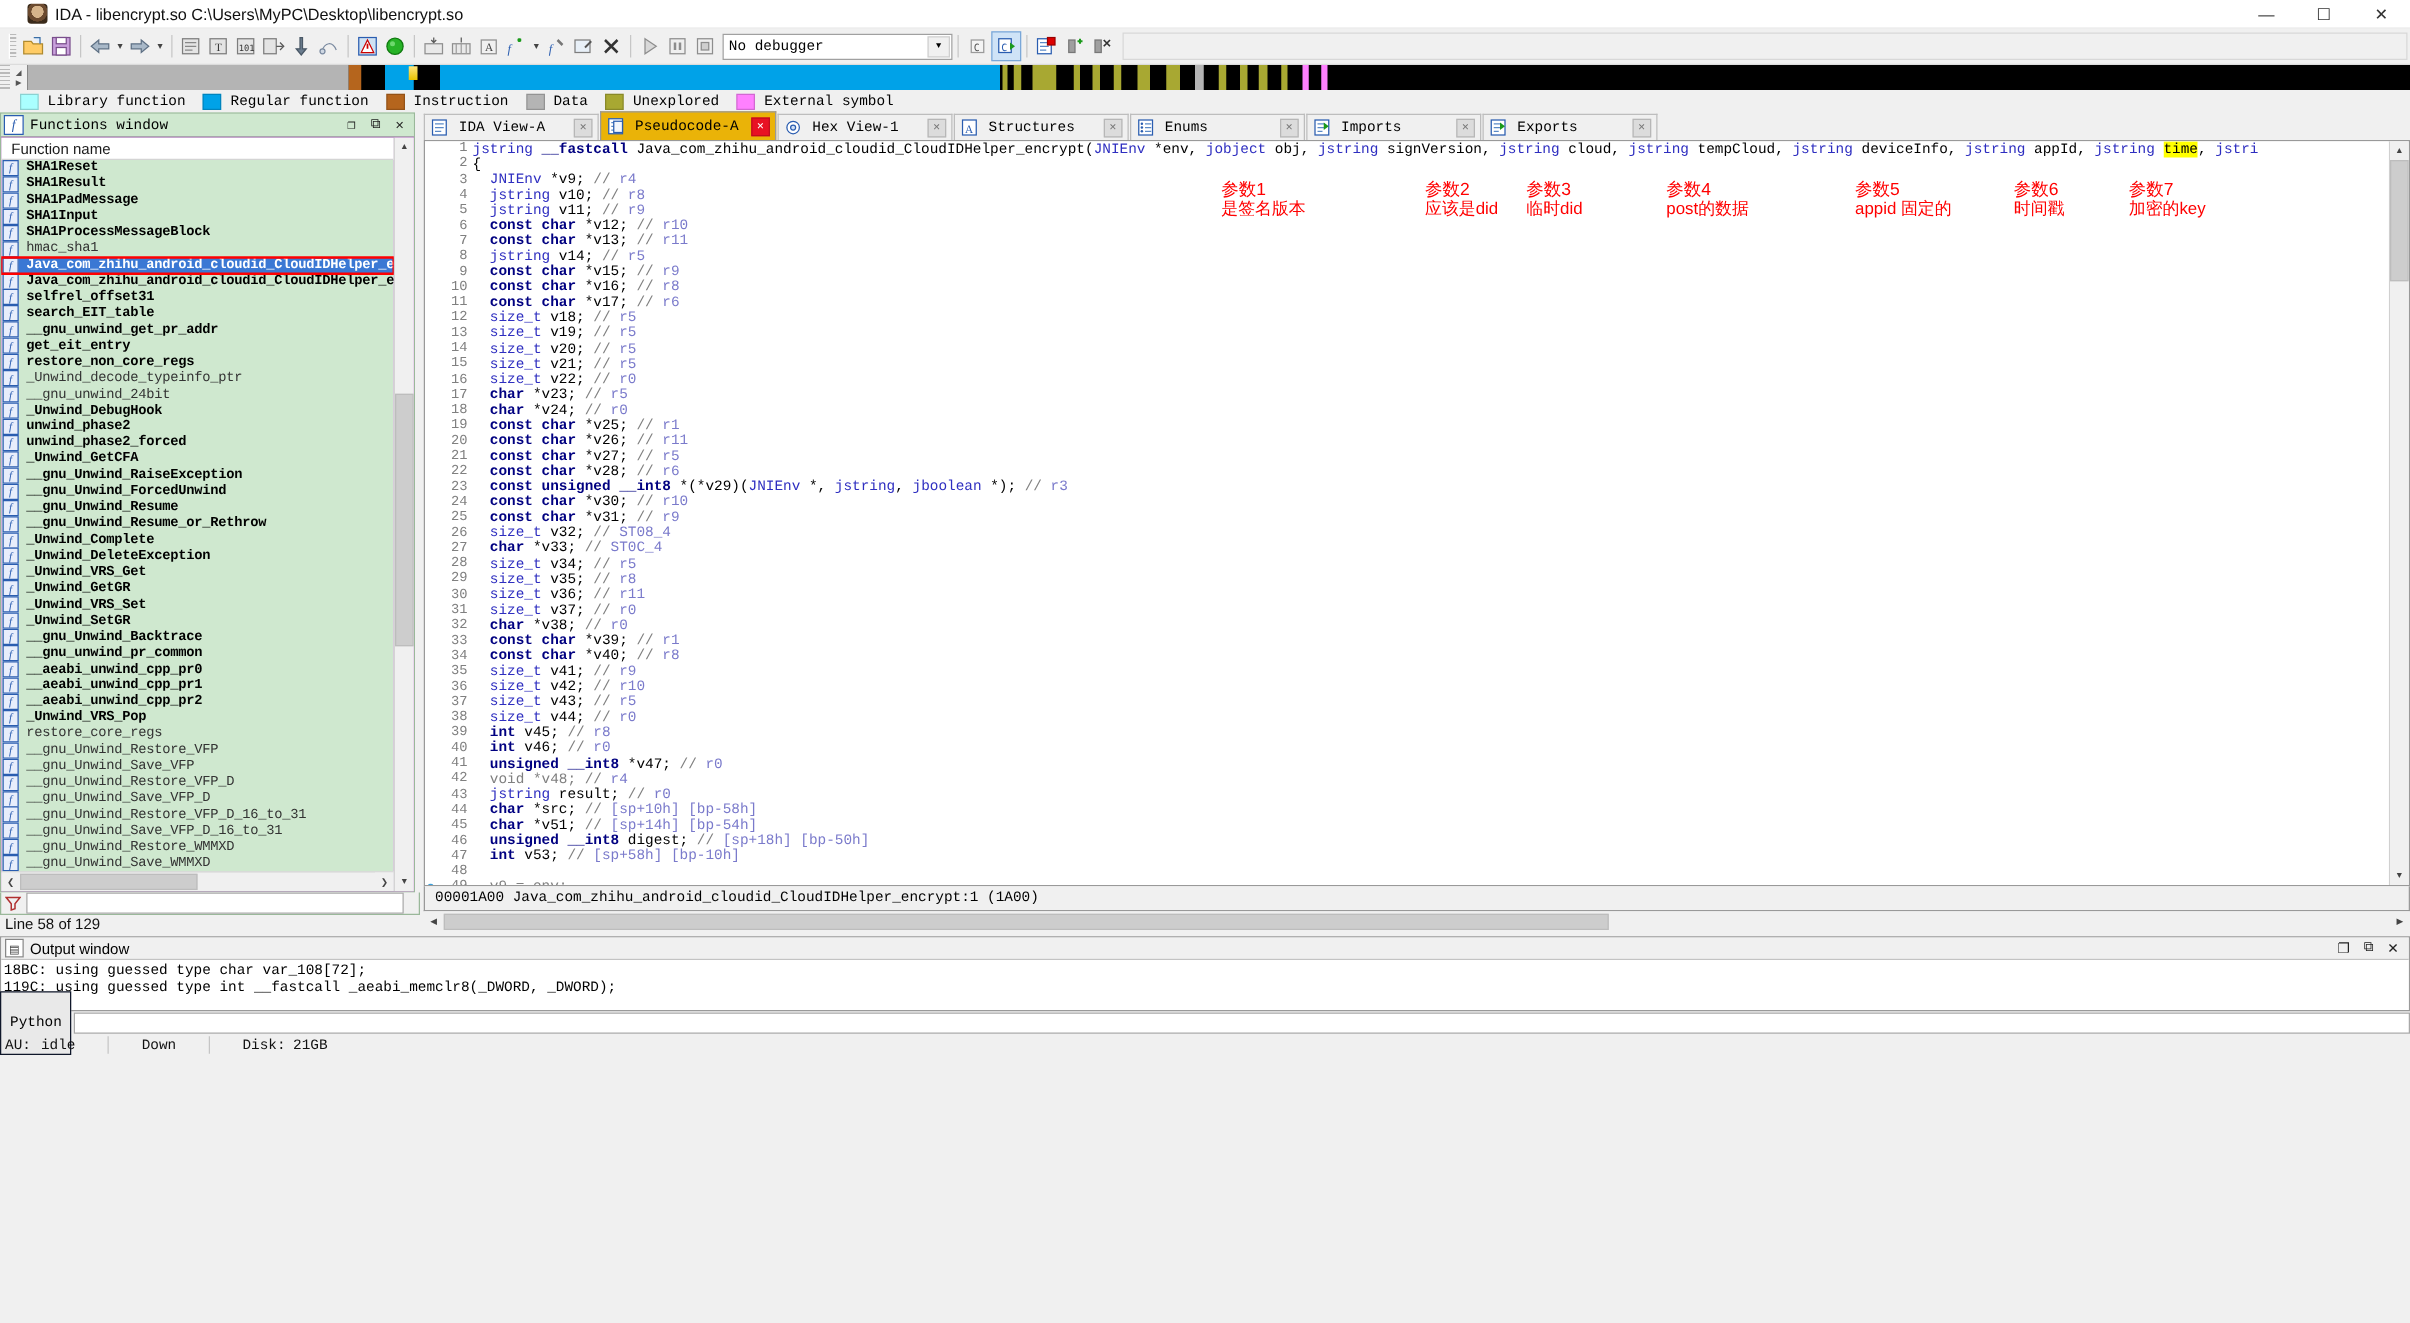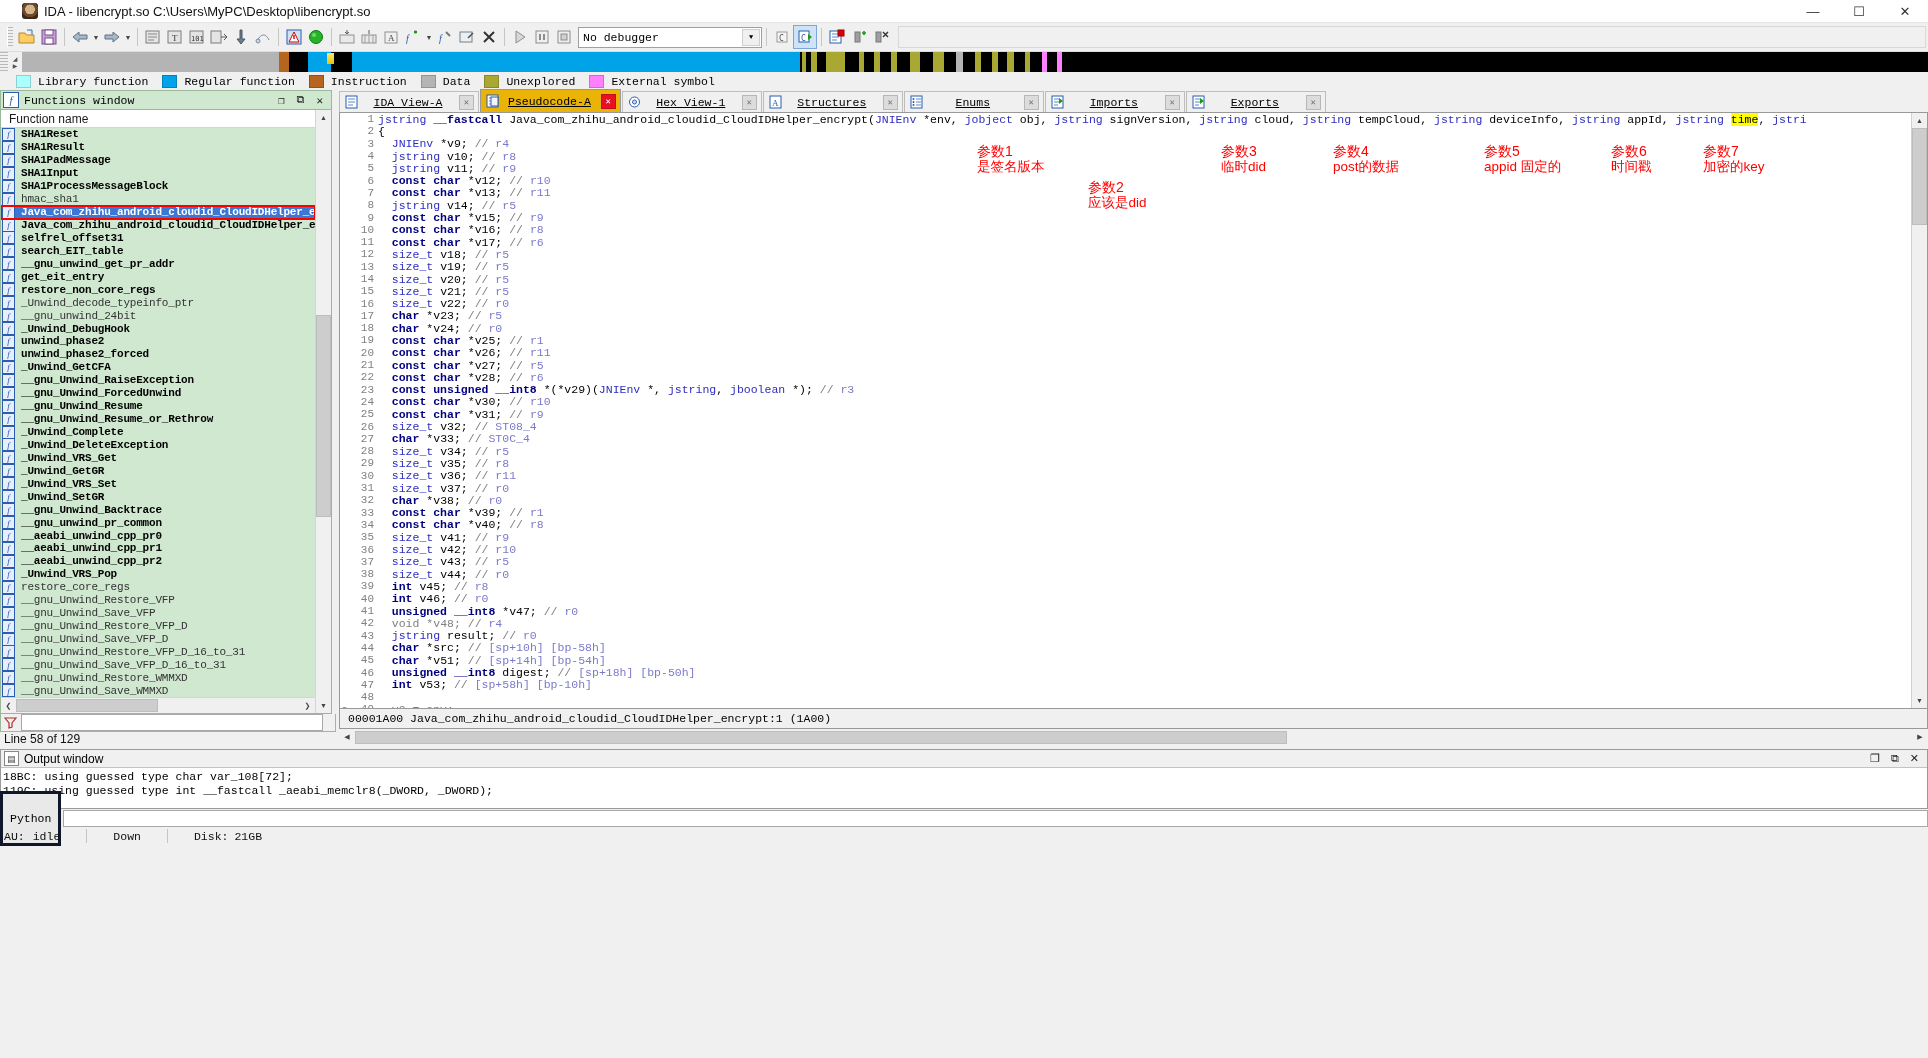--- a/index.html
+++ b/index.html
@@ -119,21 +119,21 @@
   
   .rightside { flex:1; display:flex; flex-direction:column; margin-left:3px; }
   .tabstrip { height:22px; display:flex; align-items:flex-end; background:#f0f0f0; }
   .tab {
     height:20px; display:flex; align-items:center; gap:0px;
     border:1px solid #bdbdbd; border-bottom:none; background:#f0f0f0;
     padding:0 4px 0 5px; margin-right:1px; font-family:"Liberation Mono",monospace; font-size:11.5px;
   }
   .tab.active { background:#eab308; height:22px; border-color:#999; }
   .tab .ticon { width:14px;height:14px;margin-right:8px;}
-  .tab .tlabel { min-width:82px; text-align:center;text-decoration:underline; }
+  .tab .tlabel { min-width:82px; text-align:left; }
   .tab .tclose { width:13px;height:13px;margin-left:10px;border:1px solid #b7b7b7;background:#dcdcdc;
      display:flex;align-items:center;justify-content:center;font-size:9px;color:#777;}
   .tab.active .tclose { background:#e81123; color:#fff; border-color:#c20d1c; font-weight:bold;}
   .code-outer { flex:1; display:flex; border:1px solid #999; background:#fff; overflow:hidden;}
   .code-area { flex:1; position:relative; overflow:hidden; background:#fff;}
   .code-line { height:12.3px; display:flex; align-items:center; white-space:pre;
      font-family:"Liberation Mono", monospace; font-size:11.5px; }
   .lnum { width:26px; text-align:right; padding-right:4px; color:#808080; font-size:11px;}
   .gutter-dot { width:8px; display:flex; align-items:center; justify-content:center;}
   .dot { width:5px;height:5px;border-radius:50%; background:#3aa0dd;}
@@ -156,21 +156,21 @@
 
   
   .outwin { margin-top:4px; border:1px solid #9a9a9a; background:#f0f0f0; height:58px; display:flex; flex-direction:column;}
   .out-title { height:17px; display:flex; align-items:center; padding:0 3px; font-size:12px; background:#f0f0f0;}
   .out-ic { width:13px;height:13px;margin-right:5px;background:#fff;border:1px solid #888;
      display:flex;align-items:center;justify-content:center;font-size:9px;color:#444;}
   .out-ctrls { margin-left:auto; display:flex; gap:11px; padding-right:5px; font-size:11px;color:#222;}
   .out-body { flex:1; background:#fff; border-top:1px solid #c3c3c3; font-family:"Liberation Mono",monospace;
      font-size:11.5px; padding:2px 0 0 2px; line-height:14px; overflow:hidden;}
   .pybar { height:18px; display:flex; align-items:center; gap:0; }
-  .pybtn { border:3px solid #0f172a; background:#e9e9e9; padding:18px 7px; font-size:11.5px;
+  .pybtn { border:1px solid #0f172a; background:#e9e9e9; padding:18px 7px; font-size:11.5px;
      font-family:"Liberation Mono",monospace;}
   .pyline { flex:1; height:15px; background:#fff; border:1px solid #a8a8a8; margin-left:2px;}
   .statusbar { height:18px; display:flex; align-items:center; gap:26px; padding-left:4px;
      font-family:"Liberation Mono",monospace; font-size:11.5px; color:#111; }
   .sb-sep { width:1px;height:14px;background:#c5c5c5;}
 </style>
 </head>
 <body>
 
 <div class="app">
@@ -797,21 +797,21 @@
     <span>Down</span>
     <span class="sb-sep"></span>
     <span>Disk:</span>
     <span style="margin-left:-20px">21GB</span>
   </div>
 
 <div class="annot" style="left: 977px; top: 144px;">
       <div>参数1</div>
       <div class="a2">是签名版本</div>
     </div>
-    <div class="annot" style="left: 1088px; top: 144px; margin-top: 36px;">
+    <div class="annot" style="left: 1140px; top: 144px;">
       <div>参数2</div>
       <div class="a2">应该是did</div>
     </div>
     <div class="annot" style="left: 1221px; top: 144px;">
       <div>参数3</div>
       <div class="a2">临时did</div>
     </div>
     <div class="annot" style="left: 1333px; top: 144px;">
       <div>参数4</div>
       <div class="a2">post的数据</div>

